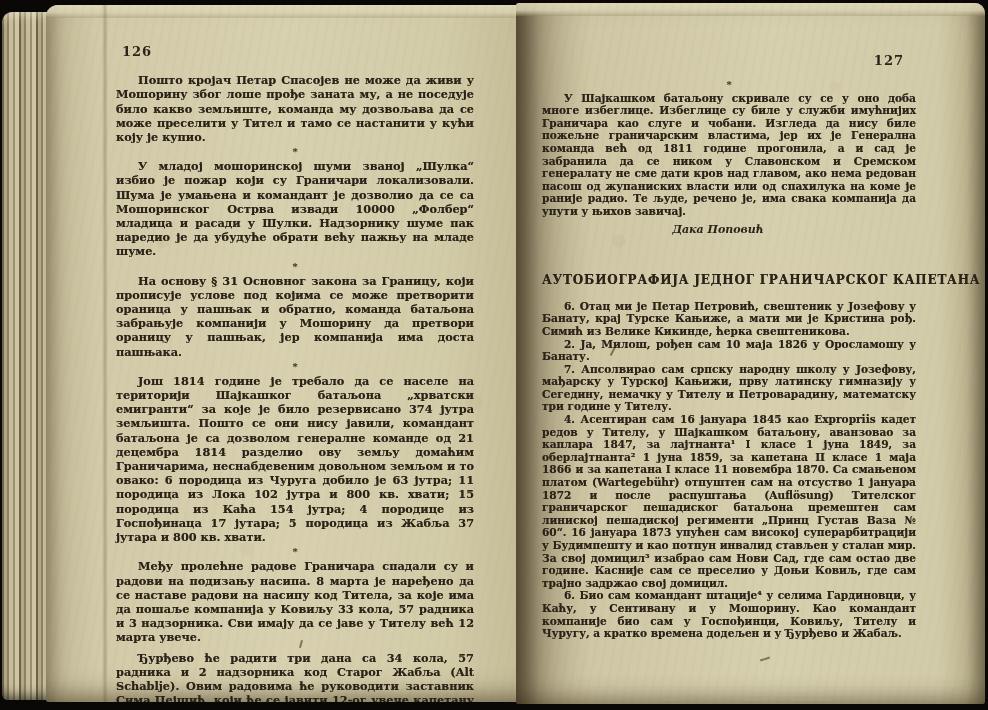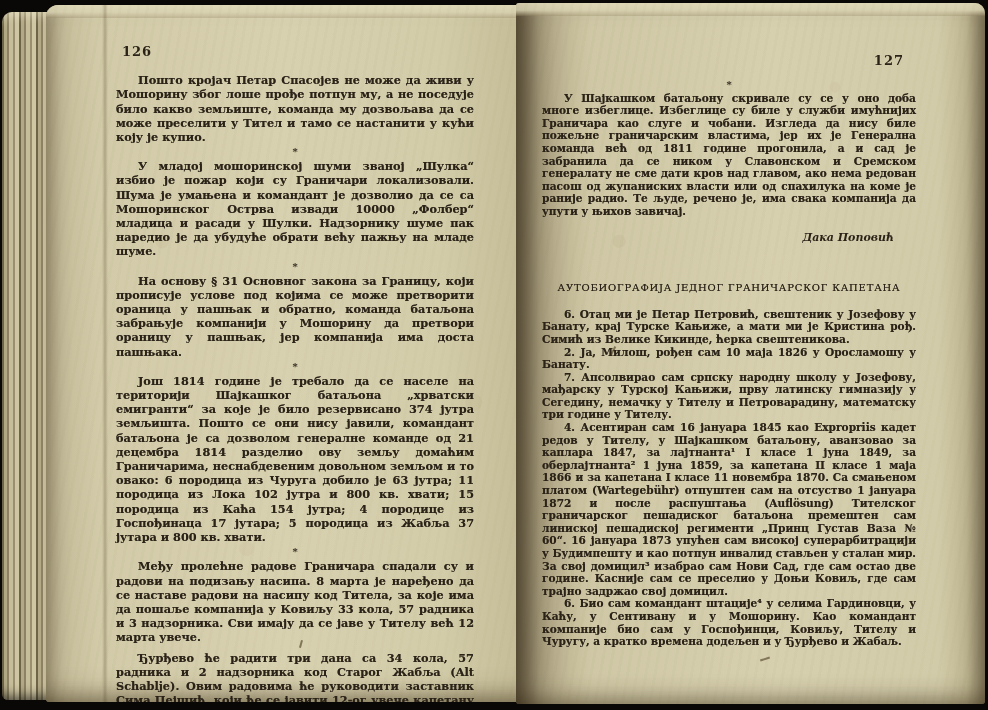--- a/index.html
+++ b/index.html
@@ -60,41 +60,41 @@
     background:linear-gradient(90deg,transparent,rgba(70,55,28,.25),transparent);
   }
   .textcol{position:absolute;color:#2b2318;font-weight:700;}
   .col-left{left:70px;top:40px;width:358px;font-size:11.3px;line-height:14.2px;}
   .col-right{left:26px;top:36px;width:374px;font-size:10.6px;line-height:12.6px;}
   .pagenum{font-size:13px;letter-spacing:1px;margin:0 0 14px 6px;}
   .pagenum-right{text-align:right;margin:16px 12px 12px 0;}
   .para{margin:0;text-align:justify;text-indent:22px;
         text-shadow:0 0 .5px rgba(43,35,24,.55);}
   .sep{text-align:center;font-size:10px;line-height:10px;margin:3px 0 2px;text-indent:0;}
-  .signature{font-style:italic;font-weight:700;text-align:right;margin:14px 22px 0 0;font-size:11px;}
-  .heading{font-size:10px;letter-spacing:.8px;text-align:center;white-space:nowrap;
-           margin:38px 0 13px;font-weight:400;text-shadow:0 0 .6px rgba(43,35,24,.7);}
+  .signature{font-style:italic;font-weight:700;text-align:center;margin:6px 22px 0 0;font-size:11px;}
+  .heading{font-size:12px;letter-spacing:.8px;text-align:right;white-space:nowrap;
+           margin:38px 0 13px;font-weight:700;text-shadow:0 0 .6px rgba(43,35,24,.7);}
   .gap-top{margin-top:6px;}
   .speck{position:absolute;background:rgba(60,45,20,.55);pointer-events:none;}
   .speck1{left:612px;top:346px;width:2px;height:10px;transform:rotate(28deg);}
   .speck2{left:760px;top:658px;width:10px;height:2px;transform:rotate(-18deg);}
   .speck3{left:300px;top:640px;width:2px;height:8px;transform:rotate(15deg);}
 </style>
 </head>
 <body>
 
 <div class="scene">
   <div class="edge-stack"></div>
 
   <div class="page page-left">
     <div class="grain"></div>
     <div class="crease-left"></div>
     <div class="textcol col-left">
       <div class="pagenum">126</div>
-      <p class="para">Пошто кројач Петар Спасојев не може да живи у Мошорину због лоше прође потпун му, а не поседује било какво земљиште, команда му дозвољава да се може преселити у Тител и тамо се настанити у кући коју је купио.</p>
+      <p class="para">Пошто кројач Петар Спасојев не може да живи у Мошорину због лоше прође заната му, а не поседује било какво земљиште, команда му дозвољава да се може преселити у Тител и тамо се настанити у кући коју је купио.</p>
       <div class="sep">*</div>
       <p class="para">У младој мошоринској шуми званој „Шулка“ избио је пожар који су Граничари локализовали. Шума је умањена и командант је дозволио да се са Мошоринског Острва извади 10000 „Фолбер“ младица и расади у Шулки. Надзорнику шуме пак наредио је да убудуће обрати већу пажњу на младе шуме.</p>
       <div class="sep">*</div>
       <p class="para">На основу § 31 Основног закона за Границу, који прописује услове под којима се може претворити ораница у пашњак и обратно, команда батаљона забрањује компанији у Мошорину да претвори ораницу у пашњак, јер компанија има доста пашњака.</p>
       <div class="sep">*</div>
       <p class="para">Још 1814 године је требало да се населе на територији Шајкашког батаљона „хрватски емигранти“ за које је било резервисано 374 јутра земљишта. Пошто се они нису јавили, командант батаљона је са дозволом генералне команде од 21 децембра 1814 разделио ову земљу домаћим Граничарима, неснабдевеним довољном земљом и то овако: 6 породица из Чуруга добило је 63 јутра; 11 породица из Лока 102 јутра и 800 кв. хвати; 15 породица из Каћа 154 јутра; 4 породице из Госпођинаца 17 јутара; 5 породица из Жабља 37 јутара и 800 кв. хвати.</p>
       <div class="sep">*</div>
       <p class="para">Међу пролећне радове Граничара спадали су и радови на подизању насипа. 8 марта је наређено да се наставе радови на насипу код Титела, за које има да пошаље компанија у Ковиљу 33 кола, 57 радника и 3 надзорника. Сви имају да се јаве у Тителу већ 12 марта увече.</p>
       <p class="para gap-top">Ђурђево ће радити три дана са 34 кола, 57 радника и 2 надзорника код Старог Жабља (Alt Schablje). Овим радовима ће руководити заставник Сима Пејшић, који ће се јавити 12-ог увече капетану von Redouge, који води врховни надзор.</p>
 

